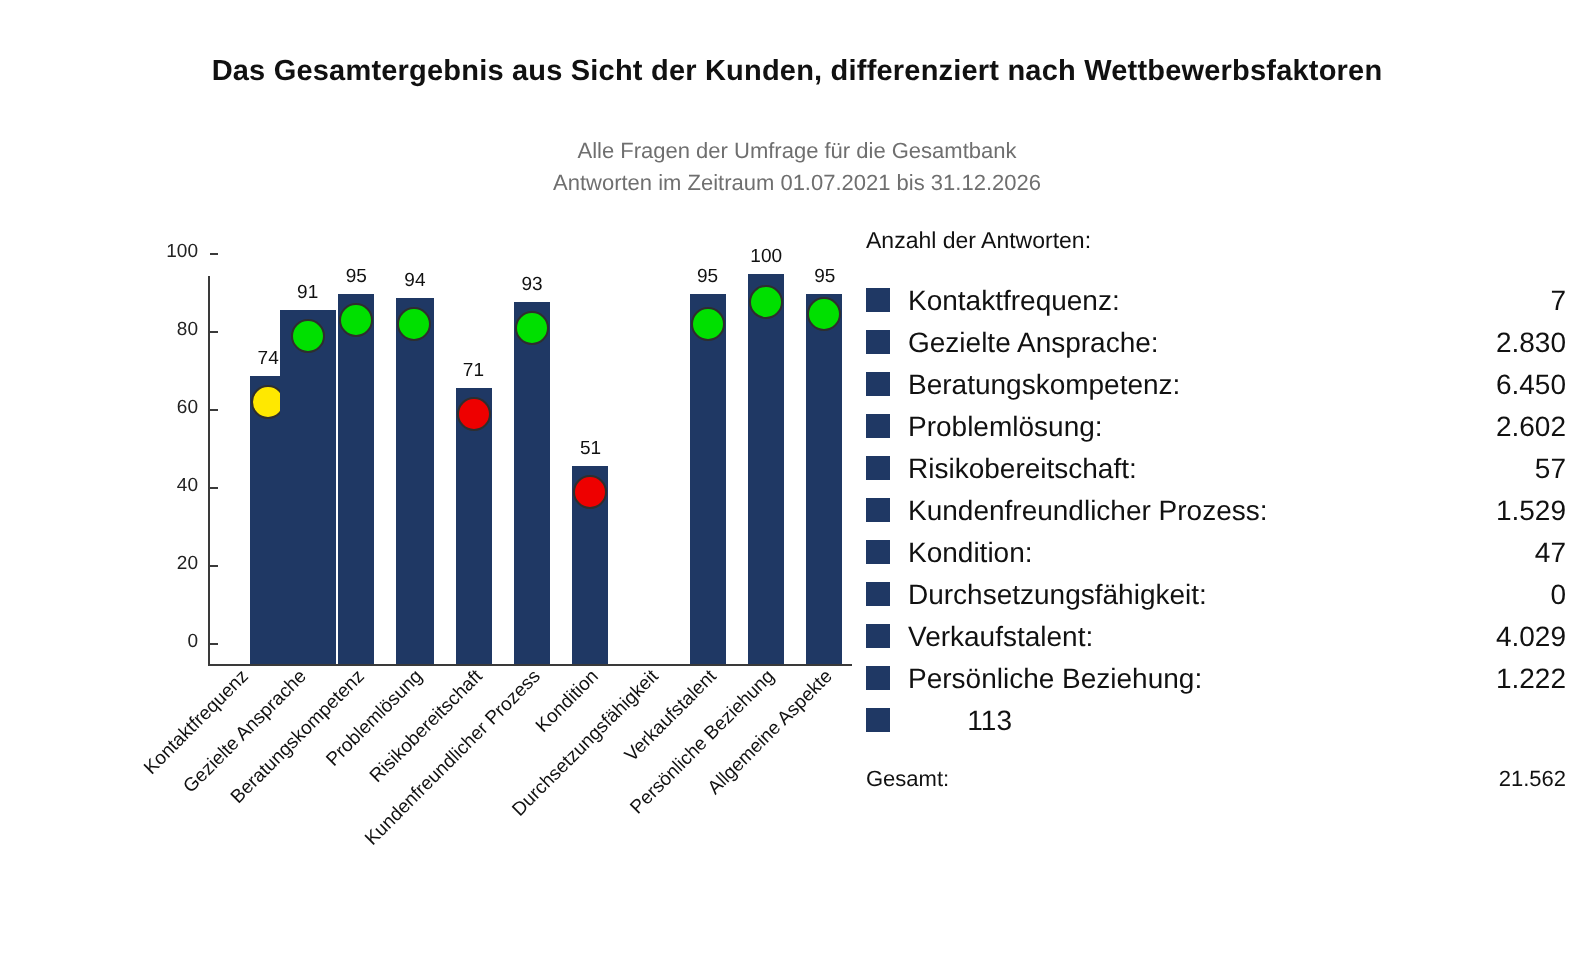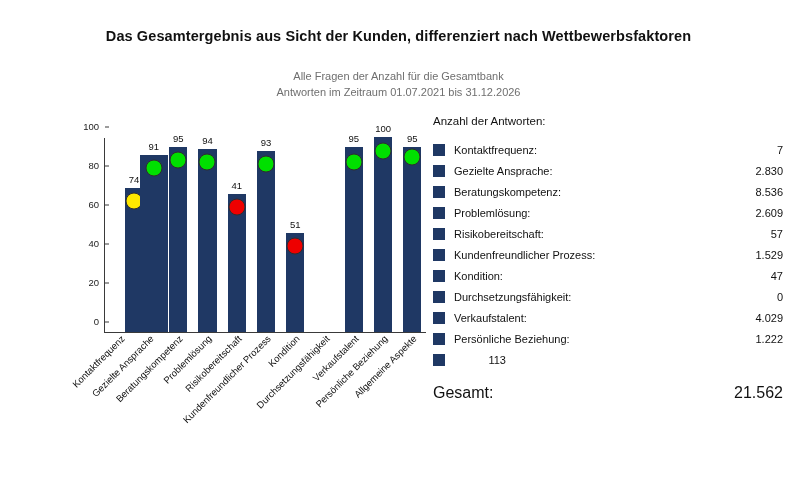--- a/index.html
+++ b/index.html
@@ -142,21 +142,21 @@
   }
   .counts-title {
     font-size: 11.5px;
     color: #111;
     margin-bottom: 12px;
   }
   .count-row {
     display: flex;
     align-items: center;
     height: 21px;
-    font-size: 11px;
+    font-size: 14px;
     color: #111;
   }
   .swatch {
     width: 12px;
     height: 12px;
     background: #1f3864;
     margin-right: 9px;
     flex: 0 0 auto;
   }
   .count-label {
@@ -165,21 +165,21 @@
   }
   .count-value {
     flex: 0 0 auto;
     text-align: right;
     min-width: 52px;
   }
   .total-row {
     display: flex;
     align-items: center;
     margin-top: 14px;
-    font-size: 16px;
+    font-size: 11px;
     color: #111;
     padding-left: 0;
     justify-content: center;
   }
   .total-label {
     flex: 1 1 auto;
   }
   .total-value {
     flex: 0 0 auto;
     text-align: right;
@@ -205,21 +205,21 @@
   }
 </style>
 </head>
 <body>
 
 <div class="page">
 
   <div class="title">Das Gesamtergebnis aus Sicht der Kunden, differenziert nach Wettbewerbsfaktoren</div>
 
   <div class="subtitle">
-    <div>Alle Fragen der Anzahl für die Gesamtbank</div>
+    <div>Alle Fragen der Umfrage für die Gesamtbank</div>
     <div>Antworten im Zeitraum 01.07.2021 bis 31.12.2026</div>
   </div>
 
   <div class="chart-wrap">
     <div class="plot">
       <div id="yticks">
           <div class="ytick" style="bottom: 0px; top: auto;">0</div>
           <div class="ytick" style="bottom: 39px; top: auto;">20</div>
           <div class="ytick" style="bottom: 78px; top: auto;">40</div>
           <div class="ytick" style="bottom: 117px; top: auto; margin-top: 12px;">60</div>
@@ -242,21 +242,21 @@
             <div class="bar-label" style="bottom: 188.25px;">95</div>
             <div class="dot" style="background: rgb(0, 224, 0); bottom: 171.6px;"></div>
           </div>
           <div class="barcol" style="left: 93.38px; width: 18.1491px;">
             <div class="bar" style="height: 183.3px; background: rgb(31, 56, 100);"></div>
             <div class="bar-label" style="bottom: 186.3px;">94</div>
             <div class="dot" style="background: rgb(0, 224, 0); bottom: 169.65px;"></div>
           </div>
           <div class="barcol" style="left: 122.653px; width: 18.1491px;">
             <div class="bar" style="height: 138.45px; background: rgb(31, 56, 100);"></div>
-            <div class="bar-label" style="bottom: 141.45px;">41</div>
+            <div class="bar-label" style="bottom: 141.45px;">71</div>
             <div class="dot" style="background: rgb(238, 0, 0); bottom: 124.8px;"></div>
           </div>
           <div class="barcol" style="left: 151.925px; width: 18.1491px;">
             <div class="bar" style="height: 181.35px; background: rgb(31, 56, 100);"></div>
             <div class="bar-label" style="bottom: 184.35px;">93</div>
             <div class="dot" style="background: rgb(0, 224, 0); bottom: 167.7px;"></div>
           </div>
           <div class="barcol" style="left: 181.198px; width: 18.1491px;">
             <div class="bar" style="height: 99.45px; background: rgb(31, 56, 100);"></div>
             <div class="bar-label" style="bottom: 102.45px;">51</div>
@@ -304,26 +304,26 @@
           <span class="count-value">7</span>
         </div>
         <div class="count-row">
           <span class="swatch" style="background: rgb(31, 56, 100);"></span>
           <span class="count-label">Gezielte Ansprache:</span>
           <span class="count-value">2.830</span>
         </div>
         <div class="count-row">
           <span class="swatch" style="background: rgb(31, 56, 100);"></span>
           <span class="count-label">Beratungskompetenz:</span>
-          <span class="count-value">8.536</span>
+          <span class="count-value">6.450</span>
         </div>
         <div class="count-row">
           <span class="swatch" style="background: rgb(31, 56, 100);"></span>
           <span class="count-label">Problemlösung:</span>
-          <span class="count-value">2.609</span>
+          <span class="count-value">2.602</span>
         </div>
         <div class="count-row">
           <span class="swatch" style="background: rgb(31, 56, 100);"></span>
           <span class="count-label">Risikobereitschaft:</span>
           <span class="count-value">57</span>
         </div>
         <div class="count-row">
           <span class="swatch" style="background: rgb(31, 56, 100);"></span>
           <span class="count-label">Kundenfreundlicher Prozess:</span>
           <span class="count-value">1.529</span>

